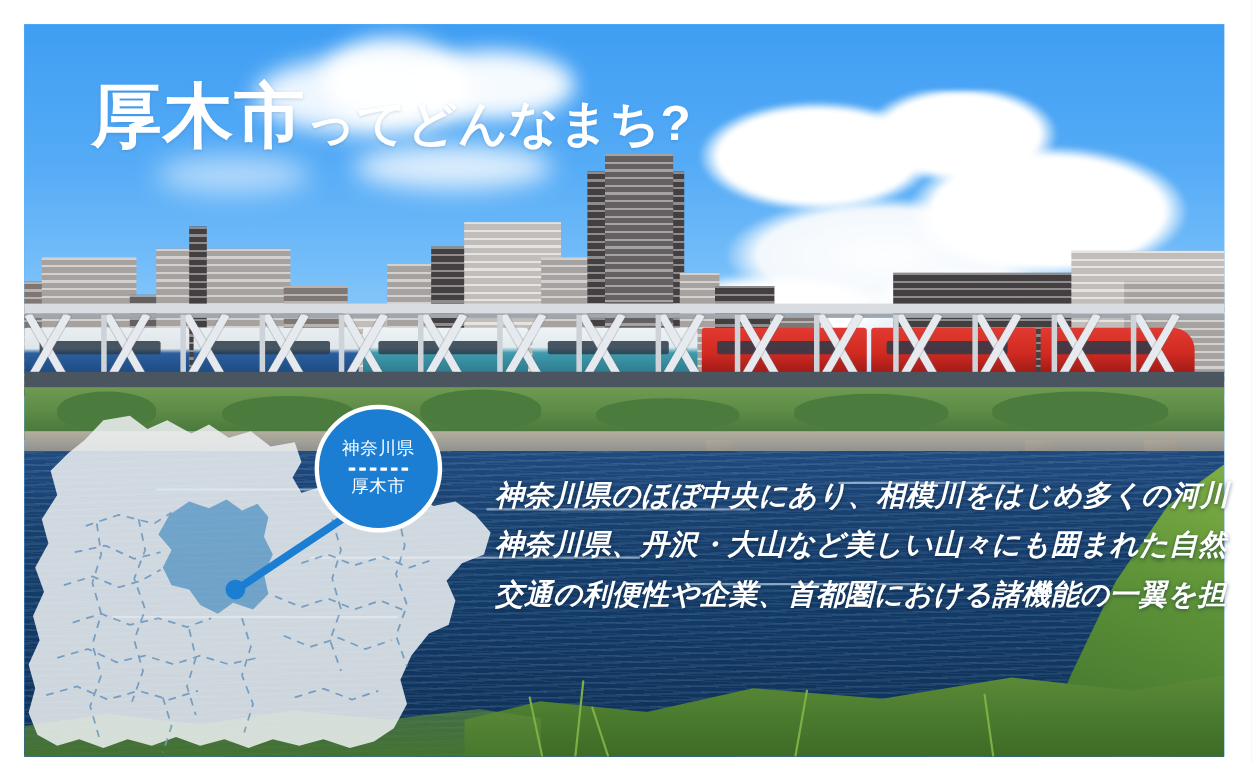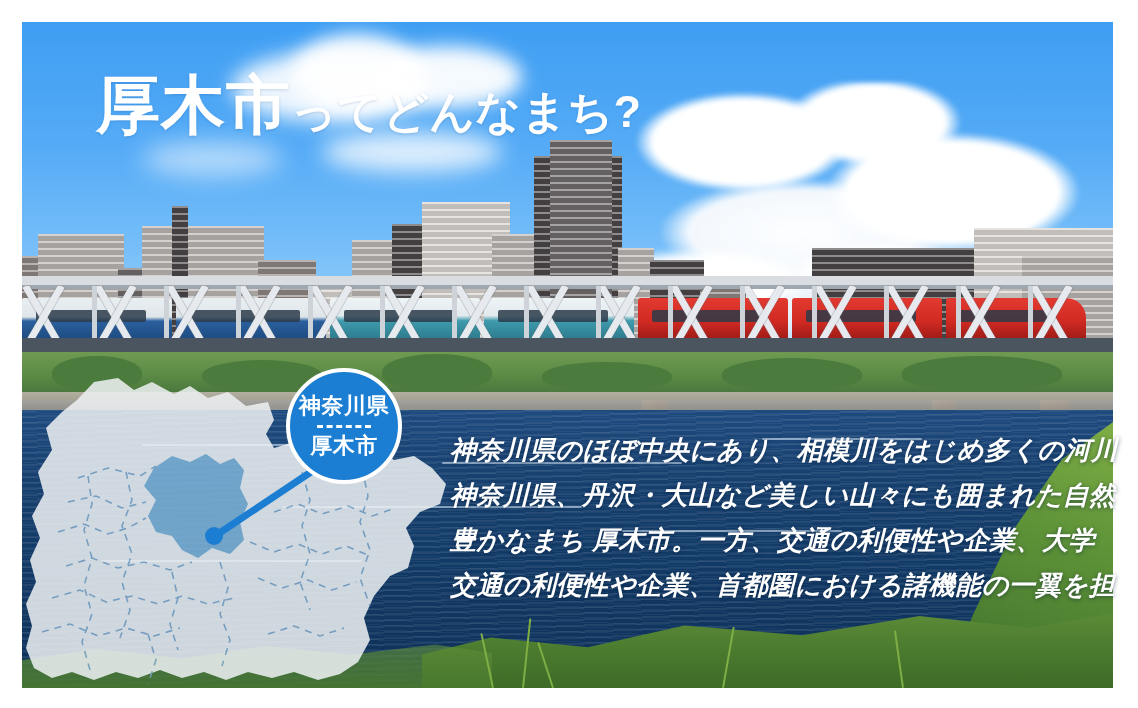--- a/index.html
+++ b/index.html
@@ -119,26 +119,26 @@
   .mapsvg{position:absolute;left:0;top:0;}
 
   
   .leader{position:absolute;left:0;top:0;}
   .badge{
     position:absolute;left:286px;top:368px;width:116px;height:116px;border-radius:50%;
     background:#1b7ed2;border:4px solid #ffffff;box-sizing:border-box;
     display:flex;flex-direction:column;align-items:center;justify-content:center;
     color:#fff;
   }
-  .badge .bl{font-size:22px;font-weight:700;letter-spacing:.5px;line-height:1.1;}
+  .badge .bl{font-size:16px;font-weight:400;letter-spacing:.5px;line-height:1.1;}
   .badge .sep{width:54px;height:0;border-top:3px dashed #ffffff;margin:7px 0 6px;}
 
   
   .title{
-    position:absolute;left:96px;top:52px;color:#ffffff;white-space:nowrap;
+    position:absolute;left:83px;top:52px;color:#ffffff;white-space:nowrap;
     text-shadow:0 1px 3px rgba(0,60,120,.18);
   }
   .title .big{font-size:64px;font-weight:700;letter-spacing:1px;line-height:1;vertical-align:baseline;}
   .title .small{font-size:45px;font-weight:700;letter-spacing:0;line-height:1;vertical-align:baseline;}
 
   
   .copy{
     position:absolute;left:450px;top:428px;width:660px;color:#ffffff;
     font-size:26px;font-weight:700;line-height:45px;letter-spacing:.4px;
     text-shadow:0 1px 4px rgba(0,25,55,.55);
@@ -368,17 +368,16 @@
 
   <div class="badge">
     <span class="bl">神奈川県</span>
     <span class="sep"></span>
     <span class="bl">厚木市</span>
   </div>
 
   <div class="copy">
     <div>神奈川県のほぼ中央にあり、相模川をはじめ多くの河川</div>
     <div>神奈川県、丹沢・大山など美しい山々にも囲まれた自然</div>
-    <div>豊かなまち 厚木市。一方、交通の利便性や企業、大学</div>
     <div>交通の利便性や企業、首都圏における諸機能の一翼を担</div>
   </div>
 
 </div>
 
 </body></html>

